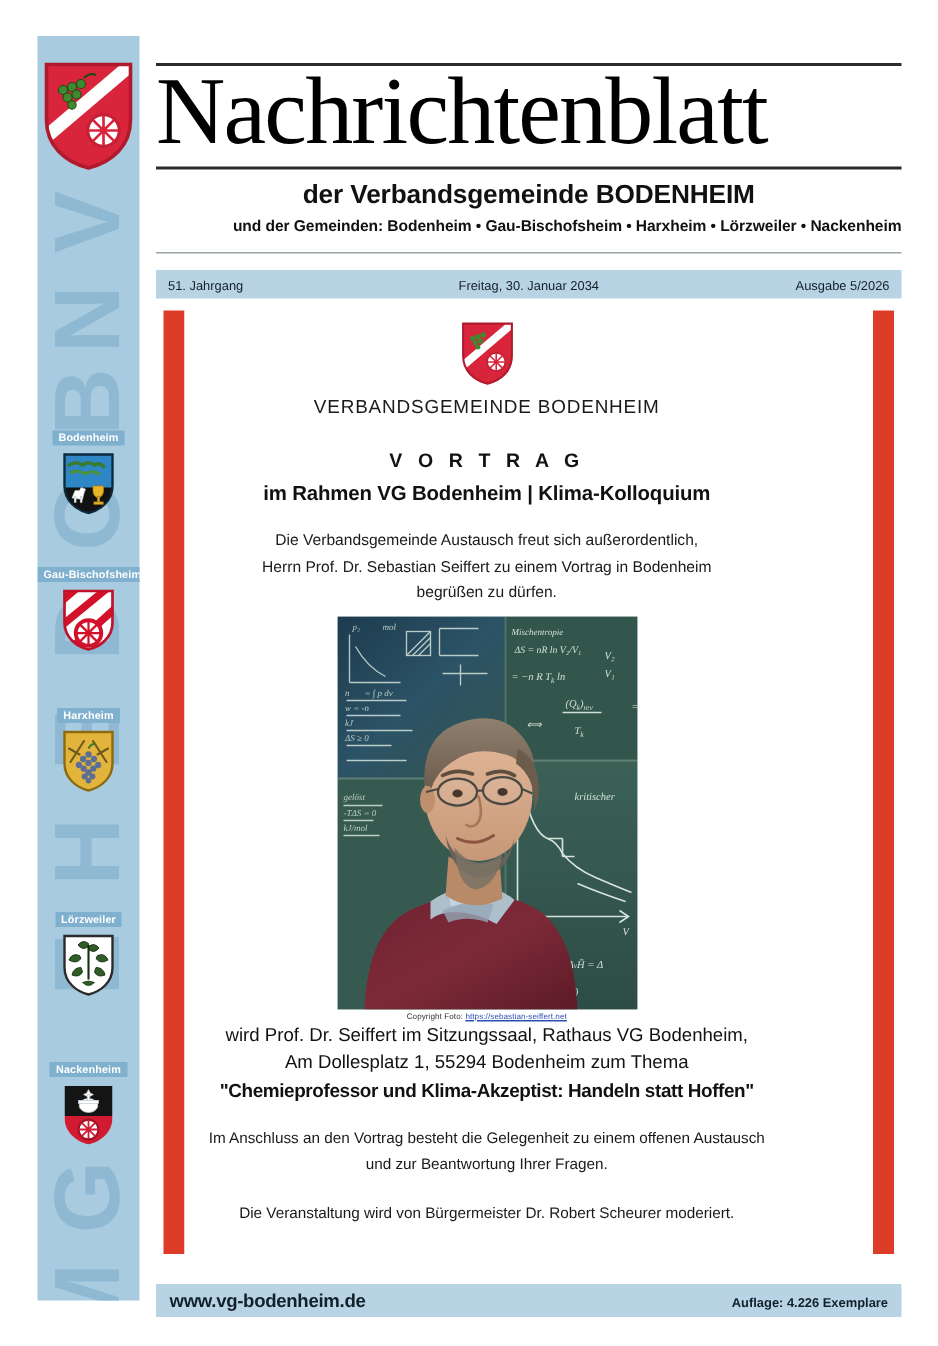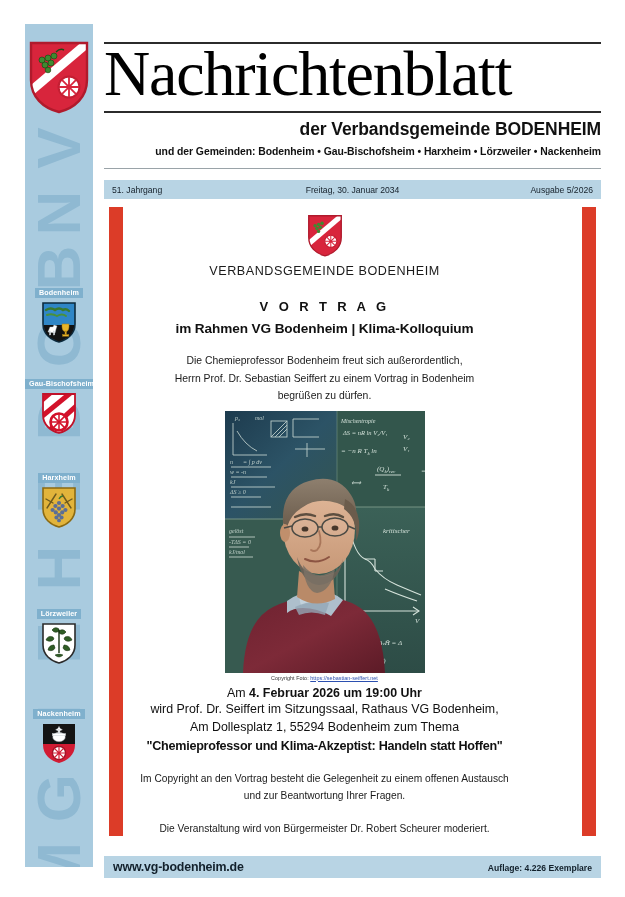--- a/index.html
+++ b/index.html
@@ -38,21 +38,21 @@
   #mast-rule-top{position:absolute;left:104px;top:42px;width:497px;height:1.5px;background:#2b2b2b;}
   #mast-rule-bot{position:absolute;left:104px;top:111px;width:497px;height:1.5px;background:#2b2b2b;}
   #mast-title{
     position:absolute;left:104px;top:36px;width:500px;height:78px;
     font-family:"Liberation Serif", serif;
     font-size:64px;line-height:76px;color:#000;
     letter-spacing:-1.2px;white-space:nowrap;
   }
   #mast-sub1{
     position:absolute;left:104px;top:119px;width:497px;
-    text-align:right;font-size:17.5px;font-weight:bold;
+    text-align:center;font-size:17.5px;font-weight:bold;
     color:#111;letter-spacing:-.1px;
   }
   #mast-sub2{
     position:absolute;left:104px;top:146px;width:497px;
     text-align:right;font-size:10.4px;font-weight:bold;
     color:#111;letter-spacing:-.05px;
   }
   #mast-rule-bot2{position:absolute;left:104px;top:168px;width:497px;height:1px;background:#9aa3a8;}
 
   
@@ -330,21 +330,21 @@
           <circle cx="41" cy="47" r="2.4" fill="#d8253c"></circle>
         </g>
         <path d="M3 3 H59 V40 C59 57 47 68 31 72 C15 68 3 57 3 40 Z" fill="none" stroke="#b01a2c" stroke-width="2.4"></path>
       </svg>
 
       <div id="ct-vg">VERBANDSGEMEINDE BODENHEIM</div>
       <div id="ct-vortrag">V O R T R A G</div>
       <div id="ct-rahmen">im Rahmen VG Bodenheim | Klima-Kolloquium</div>
 
       <div class="ct-para">
-        <div>Die Chemieprofessor Bodenheim freut sich außerordentlich,</div>
+        <div>Die Verbandsgemeinde Austausch freut sich außerordentlich,</div>
         <div>Herrn Prof. Dr. Sebastian Seiffert zu einem Vortrag in Bodenheim</div>
         <div>begrüßen zu dürfen.</div>
       </div>
 
       <div id="photo-wrap">
         <svg id="photo" viewBox="0 0 200 262" preserveAspectRatio="none">
           <defs>
             <clipPath id="pc">
                 <rect x="0" y="0" width="200" height="262"></rect>
               </clipPath>
@@ -469,27 +469,26 @@
             <path d="M78 154 q14 18 32 4 q-4 22 -18 24 q-12 -2 -14 -28 z" fill="#7a7165" opacity="0.85"></path>
           </g>
         </svg>
       </div>
 
       <div id="ct-copy">
         <span>Copyright Foto:</span>
         <a href="#">https://sebastian-seiffert.net</a>
       </div>
 
-      <div id="ct-when"><span>Am </span><b>4. Februar 2026 um 19:00 Uhr</b></div>
       <div class="ct-line">wird Prof. Dr. Seiffert im Sitzungssaal, Rathaus VG Bodenheim,</div>
       <div class="ct-line">Am Dollesplatz 1, 55294 Bodenheim zum Thema</div>
       <div id="ct-topic">"Chemieprofessor und Klima-Akzeptist: Handeln statt Hoffen"</div>
 
       <div id="ct-anschluss">
-        <div>Im Copyright an den Vortrag besteht die Gelegenheit zu einem offenen Austausch</div>
+        <div>Im Anschluss an den Vortrag besteht die Gelegenheit zu einem offenen Austausch</div>
         <div>und zur Beantwortung Ihrer Fragen.</div>
       </div>
 
       <div id="ct-moderiert">Die Veranstaltung wird von Bürgermeister Dr. Robert Scheurer moderiert.</div>
     </div>
   </div>
 
   <div id="footer">
     <span id="ft-url">www.vg-bodenheim.de</span>
     <span id="ft-aufl">Auflage: 4.226 Exemplare</span>

